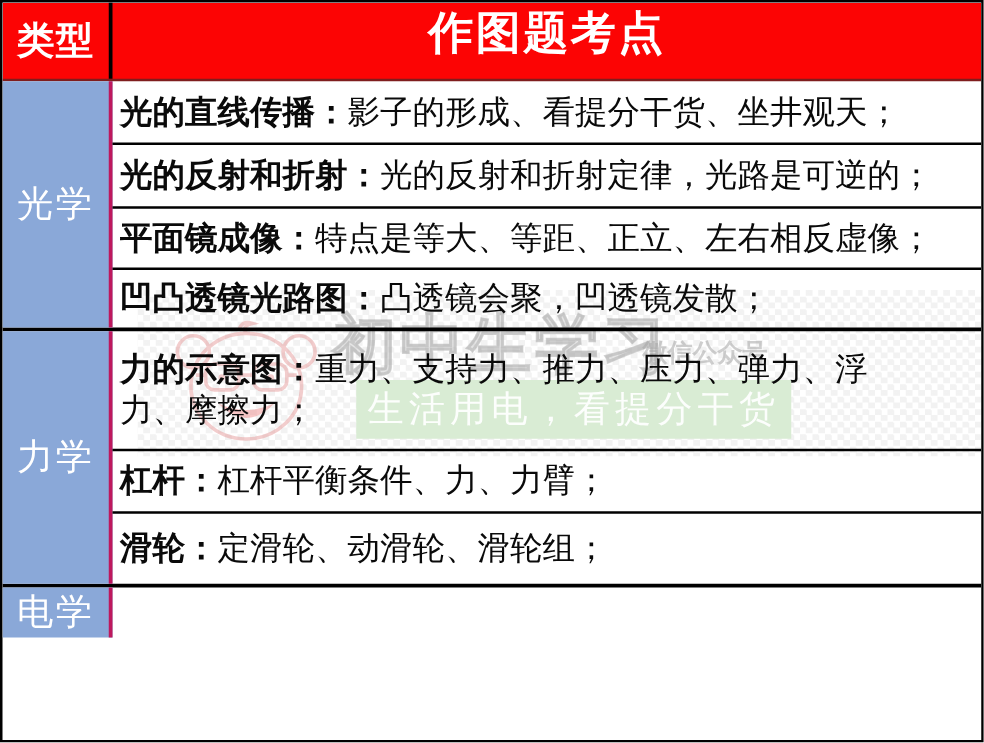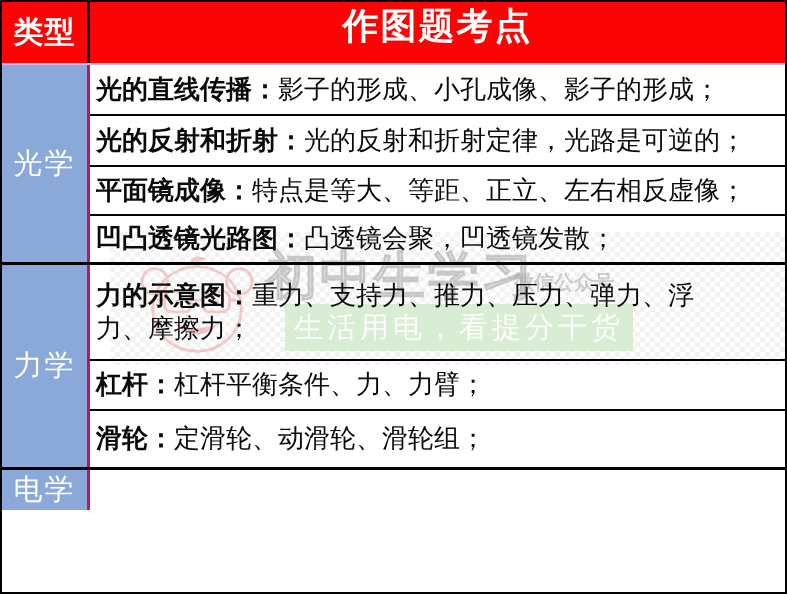--- a/index.html
+++ b/index.html
@@ -4,21 +4,21 @@
 <style>
   * { margin:0; padding:0; box-sizing:border-box; }
   html,body { width:787px; height:594px; background:#fff; overflow:hidden;
               font-family:"Liberation Sans","DejaVu Sans",sans-serif; }
 
   .table { position:relative; width:787px; height:594px;
            border:2px solid #000; background:#fff; overflow:hidden; }
 
   
   .header-row { display:flex; height:63px; background:#fc0404;
-                border-bottom:2px solid #c4b5fd; position:relative; z-index:2; }
+                border-bottom:2px solid #7f1d1d; position:relative; z-index:2; }
   .corner-cell { width:88px; border-right:3px solid #000;
                  display:flex; align-items:center; justify-content:center; }
   .corner-cell span { color:#fff; font-size:30px; font-weight:700; letter-spacing:1px; }
   .header-title-cell { flex:1; display:flex; justify-content:center; }
   .header-title-cell span { color:#fff; font-size:36px; font-weight:700; letter-spacing:2px; }
 
   
   .section { display:flex; border-bottom:3px solid #000; position:relative; z-index:2; }
   .section:last-child { border-bottom:none; }
   .cat-cell { width:88px; background:#8aa8d8; border-right:3px solid #be185d;
@@ -86,21 +86,21 @@
       <span>作图题考点</span>
     </div>
   </div>
 
   <div class="section">
     <div class="cat-cell">
       <span>光学</span>
     </div>
     <div class="rows">
       <div class="row r51">
-        <p><b>光的直线传播：</b><span>影子的形成、小孔成像、影子的形成；</span></p>
+        <p><b>光的直线传播：</b><span>影子的形成、看提分干货、坐井观天；</span></p>
       </div>
       <div class="row r51">
         <p><b>光的反射和折射：</b><span>光的反射和折射定律，光路是可逆的；</span></p>
       </div>
       <div class="row r49">
         <p><b>平面镜成像：</b><span>特点是等大、等距、正立、左右相反虚像；</span></p>
       </div>
       <div class="row r46">
         <p><b>凹凸透镜光路图：</b><span>凸透镜会聚，凹透镜发散；</span></p>
       </div>

